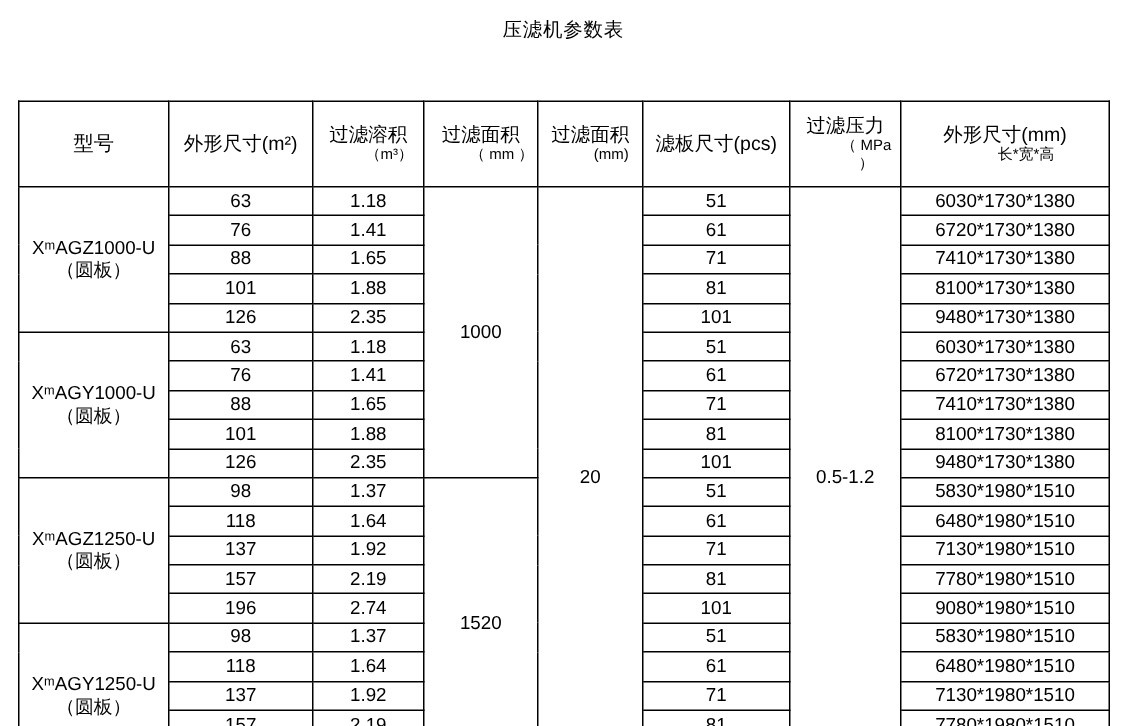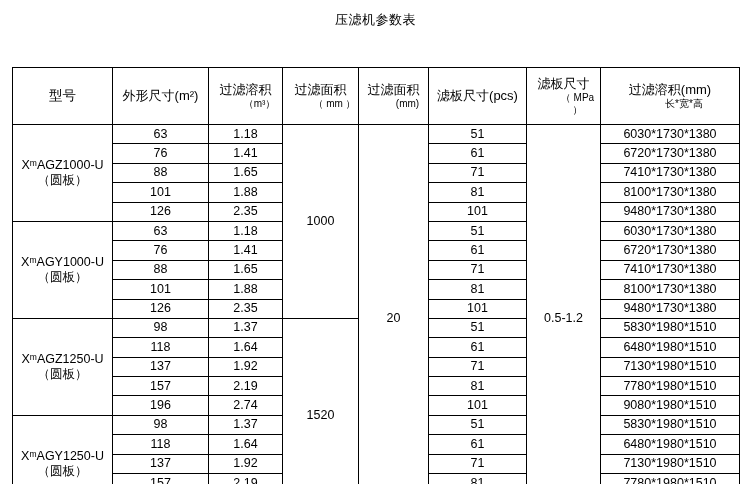--- a/index.html
+++ b/index.html
@@ -107,25 +107,25 @@
           <span class="hdr-sub">（ mm ）</span>
         </th>
         <th>
           <span>过滤面积</span>
           <span class="hdr-sub">(mm)</span>
         </th>
         <th>
           <span>滤板尺寸(pcs)</span>
         </th>
         <th>
-          <span>滤板尺寸</span>
+          <span>过滤压力</span>
           <span class="hdr-sub">（ MPa ）</span>
         </th>
         <th>
-          <span>过滤溶积(mm)</span>
+          <span>外形尺寸(mm)</span>
           <span class="hdr-sub">长*宽*高</span>
         </th>
       </tr>
     </thead>
     <tbody>
         <tr>
           <td rowspan="5" class="model-cell"><span>XᵐAGZ1000-U</span><span class="line2">（圆板）</span></td>
           <td>63</td>
           <td>1.18</td>
           <td rowspan="10" class="big">1000</td>

